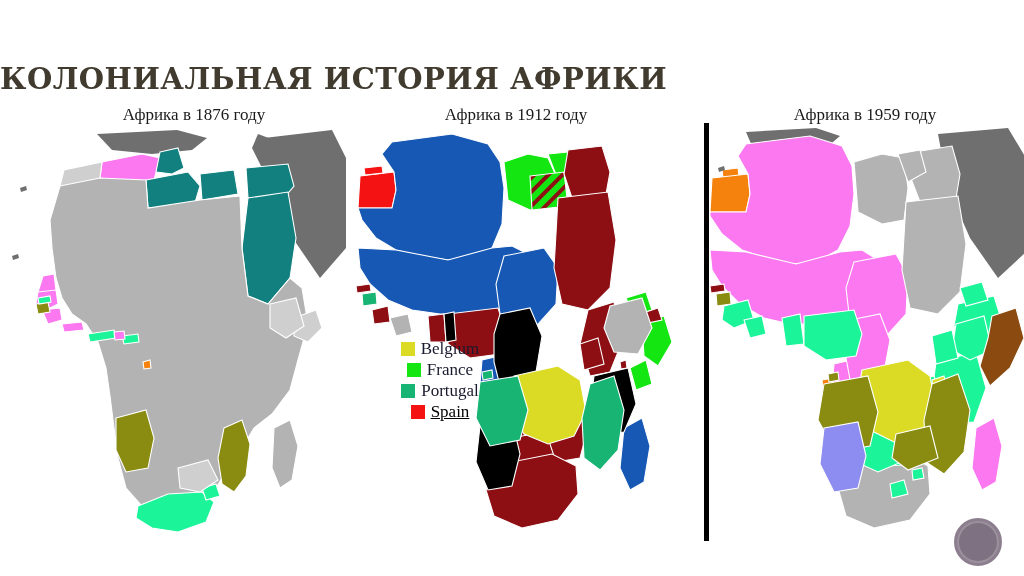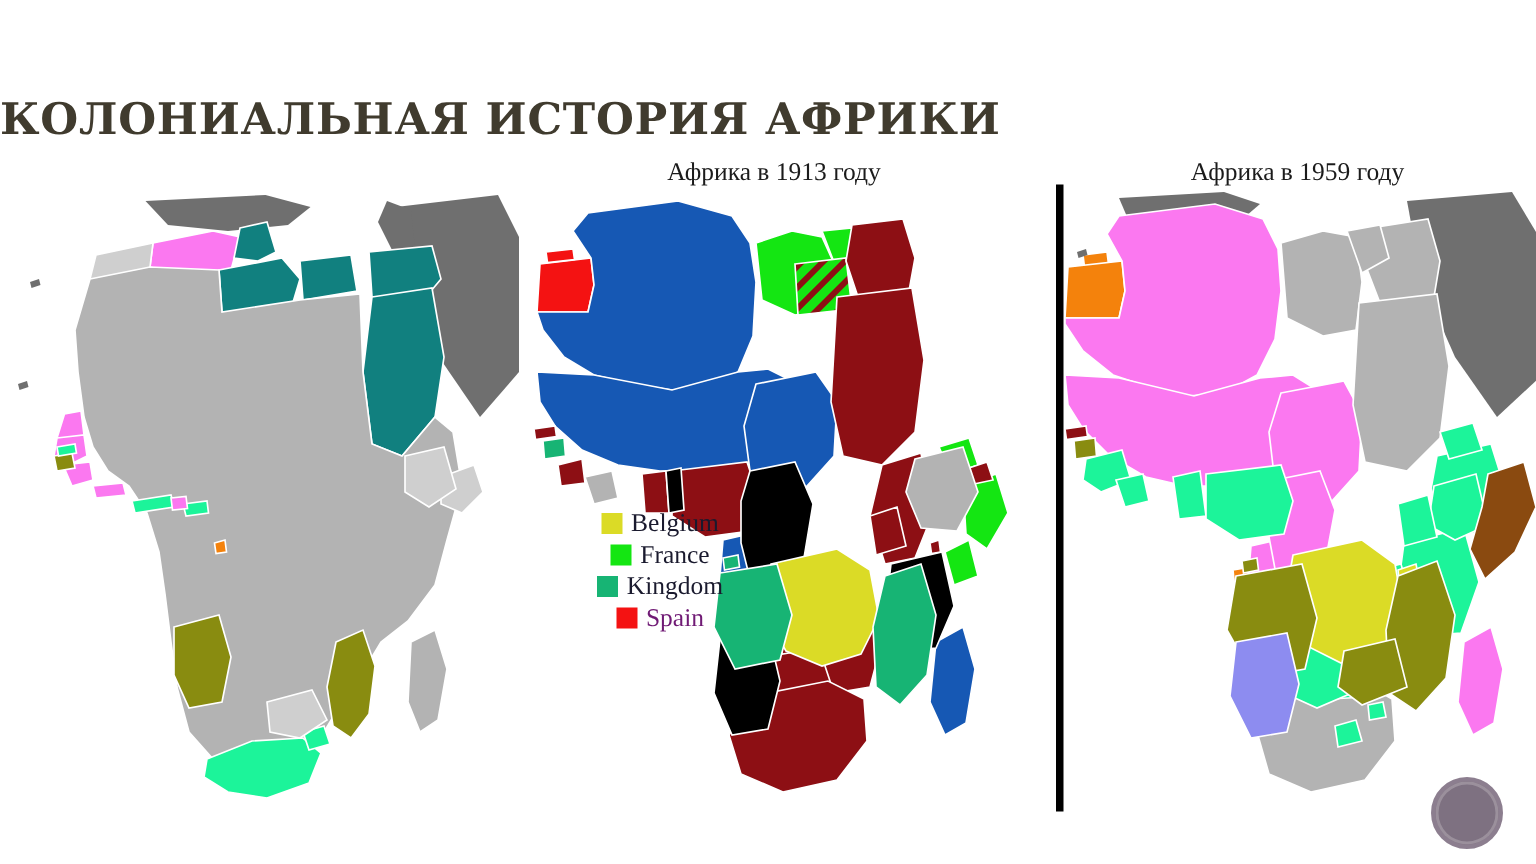--- a/index.html
+++ b/index.html
@@ -57,21 +57,22 @@
     box-shadow:inset 0 0 0 2px rgba(255,255,255,.22);
   }
 </style>
 </head>
 <body style="background: rgb(255, 255, 255);">
 
 <div id="slide">
 
   <div class="title" style="color: rgb(64, 59, 46);">КОЛОНИАЛЬНАЯ ИСТОРИЯ АФРИКИ</div>
 
-  <div class="panel-caption" id="cap2" style="color: rgb(27, 27, 27);">Африка в 1913 году</div>
+  <div class="panel-caption" id="cap1" style="color: rgb(27, 27, 27);">Африка в 1876 году</div>
+  <div class="panel-caption" id="cap2" style="color: rgb(27, 27, 27);">Африка в 1912 году</div>
   <div class="panel-caption" id="cap3" style="color: rgb(27, 27, 27);">Африка в 1959 году</div>
 
   <div class="map-holder" id="map1">
     <svg viewBox="0 0 344 420" xmlns="http://www.w3.org/2000/svg">
       <defs>
         <clipPath id="clipA">
             <rect x="0" y="0" width="344" height="420"></rect>
           </clipPath>
       </defs>
       <g clip-path="url(#clipA)" stroke="#ffffff" stroke-width="1.1">
@@ -267,25 +268,25 @@
     <div class="legend-row">
       <span class="legend-swatch" style="background: rgb(219, 219, 38);"></span>
       <span class="legend-label" style="color: rgb(26, 26, 46);">Belgium</span>
     </div>
     <div class="legend-row">
       <span class="legend-swatch" style="background: rgb(20, 230, 18);"></span>
       <span class="legend-label" style="color: rgb(26, 26, 46);">France</span>
     </div>
     <div class="legend-row">
       <span class="legend-swatch" style="background: rgb(23, 180, 116);"></span>
-      <span class="legend-label" style="color: rgb(26, 26, 46);">Kingdom</span>
+      <span class="legend-label" style="color: rgb(26, 26, 46);">Portugal</span>
     </div>
     <div class="legend-row">
       <span class="legend-swatch" style="background: rgb(244, 18, 18);"></span>
-      <span class="legend-label" style="color: #701a75;">Spain</span>
+      <span class="legend-label" style="color: #000000; text-decoration: underline;">Spain</span>
     </div>
   </div>
 
   <div class="watermark" style="background: rgb(91, 74, 94);">
       <span></span>
     </div>
 
 </div>
 
 </body></html>

